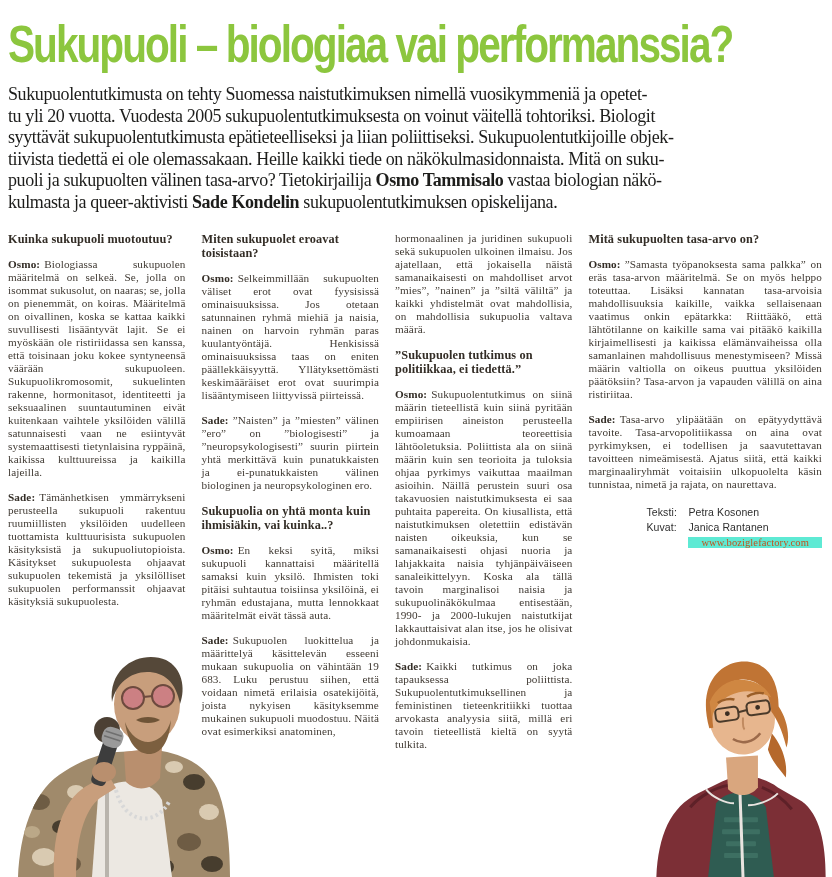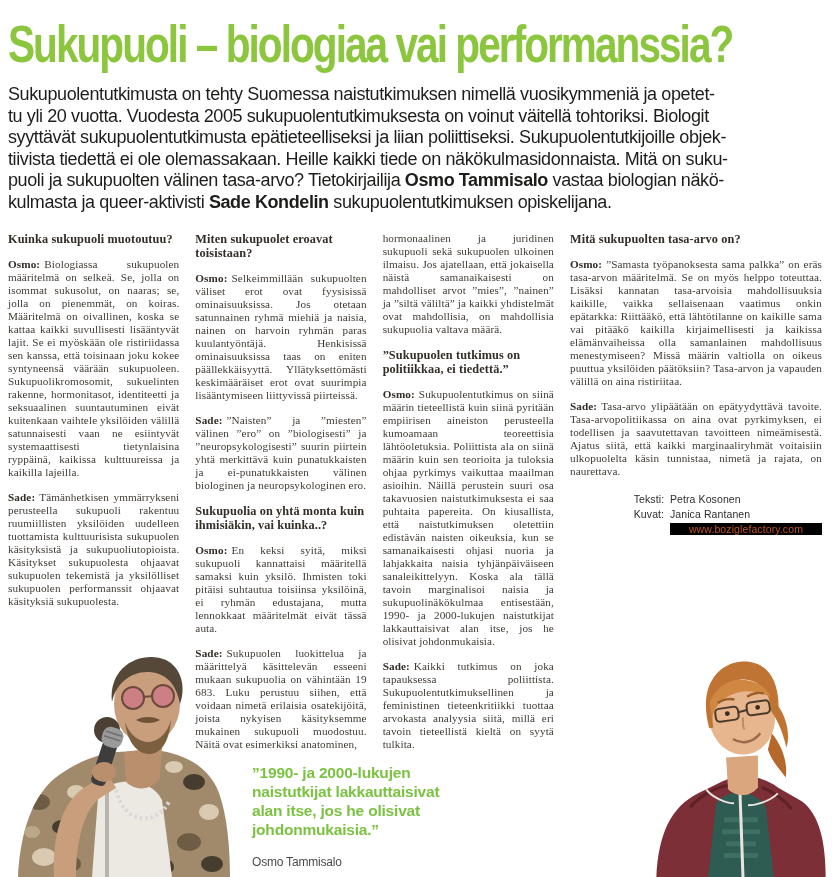--- a/index.html
+++ b/index.html
@@ -7,42 +7,42 @@
         font-family:"Liberation Serif",serif;}
 
   
   .title{position:absolute;left:8px;top:18px;margin:0;white-space:nowrap;
          font-family:"Liberation Sans",sans-serif;font-weight:bold;
          font-size:52px;line-height:52px;letter-spacing:-2.5px;
          color:#8cc63e;transform:scaleX(.78);transform-origin:0 0;}
 
   
   .intro{position:absolute;left:8px;top:84px;width:820px;
-         font-family:Liberation Sans, sans-serif;font-size:18px;line-height:21.5px;
+         font-family:Liberation Serif, serif;font-size:18px;line-height:21.5px;
          letter-spacing:-0.4px;color:#1d1d1b;}
   .intro-line{display:block;white-space:nowrap;}
   .intro-line b{font-weight:bold;}
 
   
   .columns{position:absolute;left:8px;top:232px;width:814px;
            display:grid;grid-template-columns:repeat(4,1fr);column-gap:16px;}
   .col{font-size:11.2px;line-height:13px;text-align:justify;color:#403a33;
        letter-spacing:.1px;}
   .col p{margin:0 0 12px 0;}
   .colhead,.subhead{font-size:12.3px;line-height:14px;font-weight:bold;
        color:#332d26;margin:0 0 12px 0;text-align:left;}
   .speaker{font-weight:bold;color:#332d26;padding-right:4px;}
 
   
   .credits{margin-top:14px;font-family:"Liberation Sans",sans-serif;
            font-size:10.5px;line-height:15px;color:#2e2e2e;text-align:left;}
-  .credit-row{display:flex;text-align:center;}
+  .credit-row{display:flex;}
   .credit-label{margin-left:58px;width:42px;flex:none;}
   .credit-link-row{margin-left:100px;}
-  .credit-link{background:#000000;color:#c0531f;text-decoration:none;padding:0 19px;cursor:pointer;}
+  .credit-link{background:#5eead4;color:#c0531f;text-decoration:none;padding:0 13px;cursor:pointer;font-family:Liberation Serif, serif;}
 
   
   .quote{position:absolute;left:252px;top:763px;width:212px;background:#fff;
          font-family:"Liberation Sans",sans-serif;font-weight:bold;
          font-size:15.5px;line-height:19px;letter-spacing:-0.2px;color:#7cc242;}
   .quote-attr{margin-top:14px;font-weight:normal;font-size:12px;color:#4a4a4a;}
 
   
   .photo{position:absolute;}
   .photo-left{left:4px;top:642px;width:230px;height:235px;}
@@ -103,24 +103,20 @@
           <span class="credit-value">Janica Rantanen</span>
         </div>
         <div class="credit-link-row">
           <a class="credit-link" href="#">www.boziglefactory.com</a>
         </div>
       </div>
     </div>
 
   </div>
 
-  <div class="quote">
-    <div>”1990- ja 2000-lukujen naistutkijat lakkauttaisivat alan itse, jos he olisivat johdonmukaisia.”</div>
-    <div class="quote-attr">Osmo Tammisalo</div>
-  </div>
 
   <div class="photo photo-left">
     <svg viewBox="0 0 230 235">
       <defs>
         <clipPath id="shirtClip">
           <path d="M14,235 C16,192 28,152 55,133 C76,118 96,112 113,110 L152,108 C182,112 206,126 215,151 C223,173 226,205 226,235 Z"></path>
         </clipPath>
       </defs>
 
       <path d="M14,235 C16,192 28,152 55,133 C76,118 96,112 113,110 L152,108 C182,112 206,126 215,151 C223,173 226,205 226,235 Z" fill="#a08a6b"></path>

